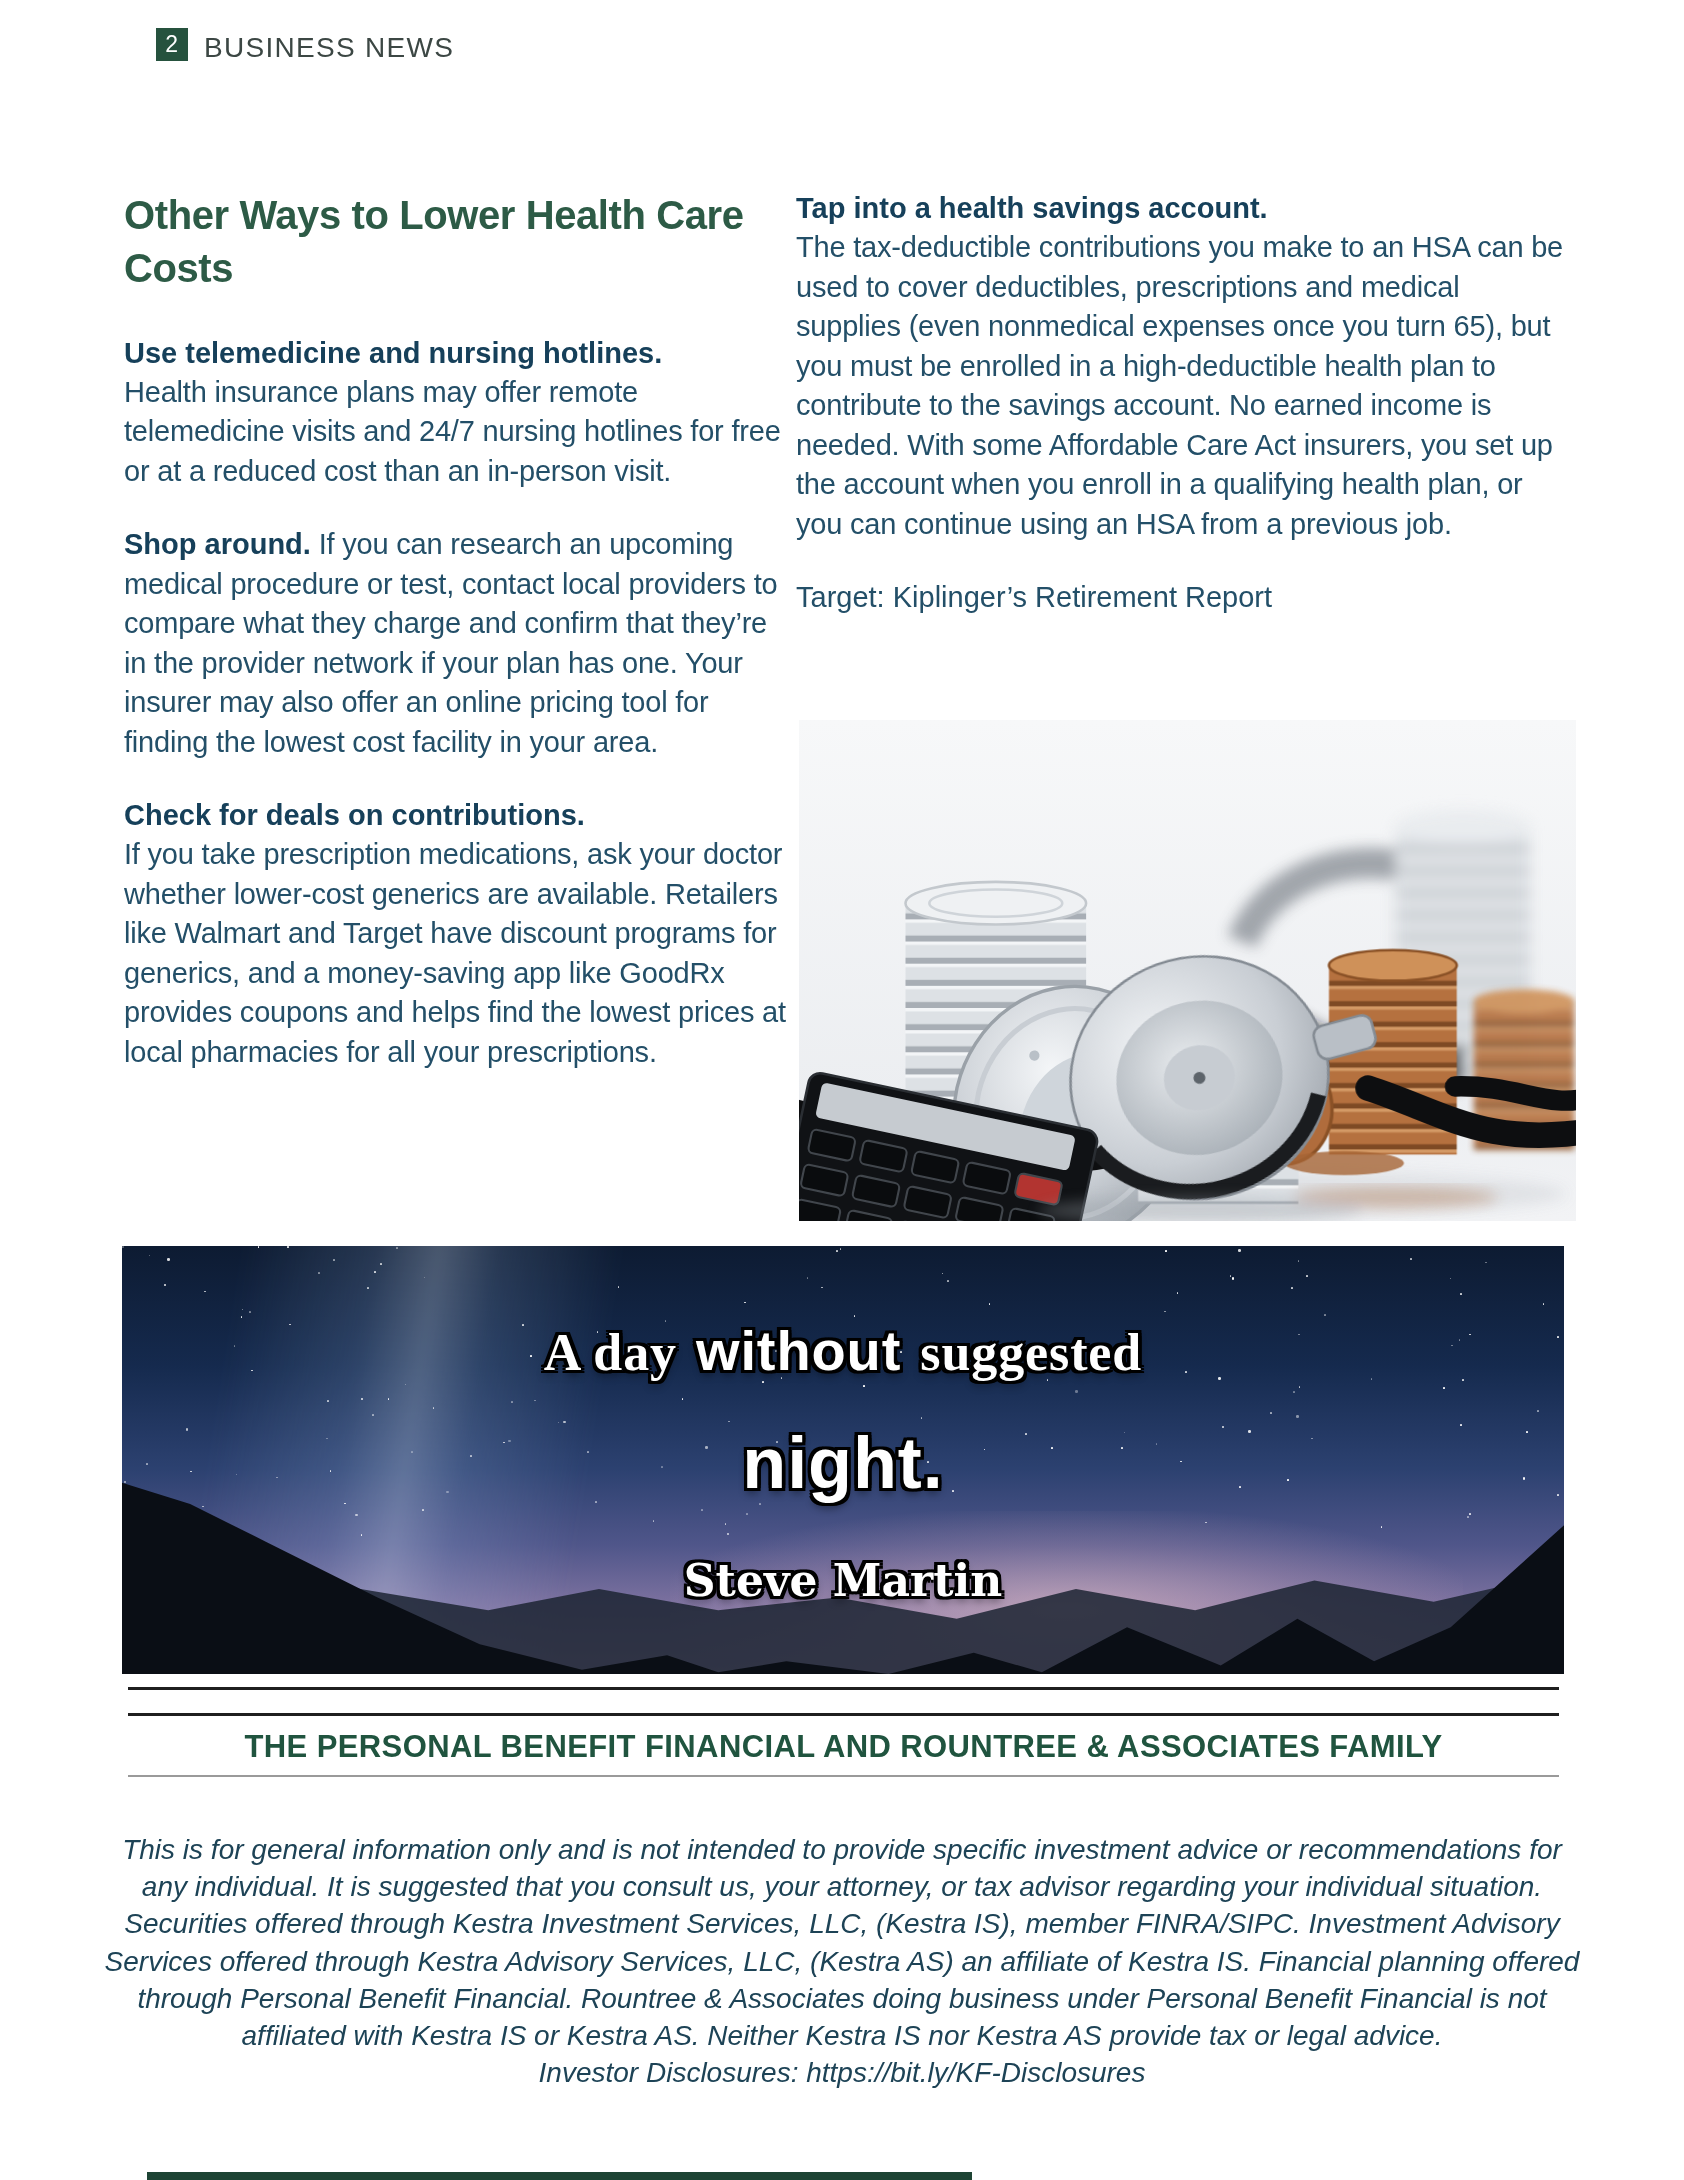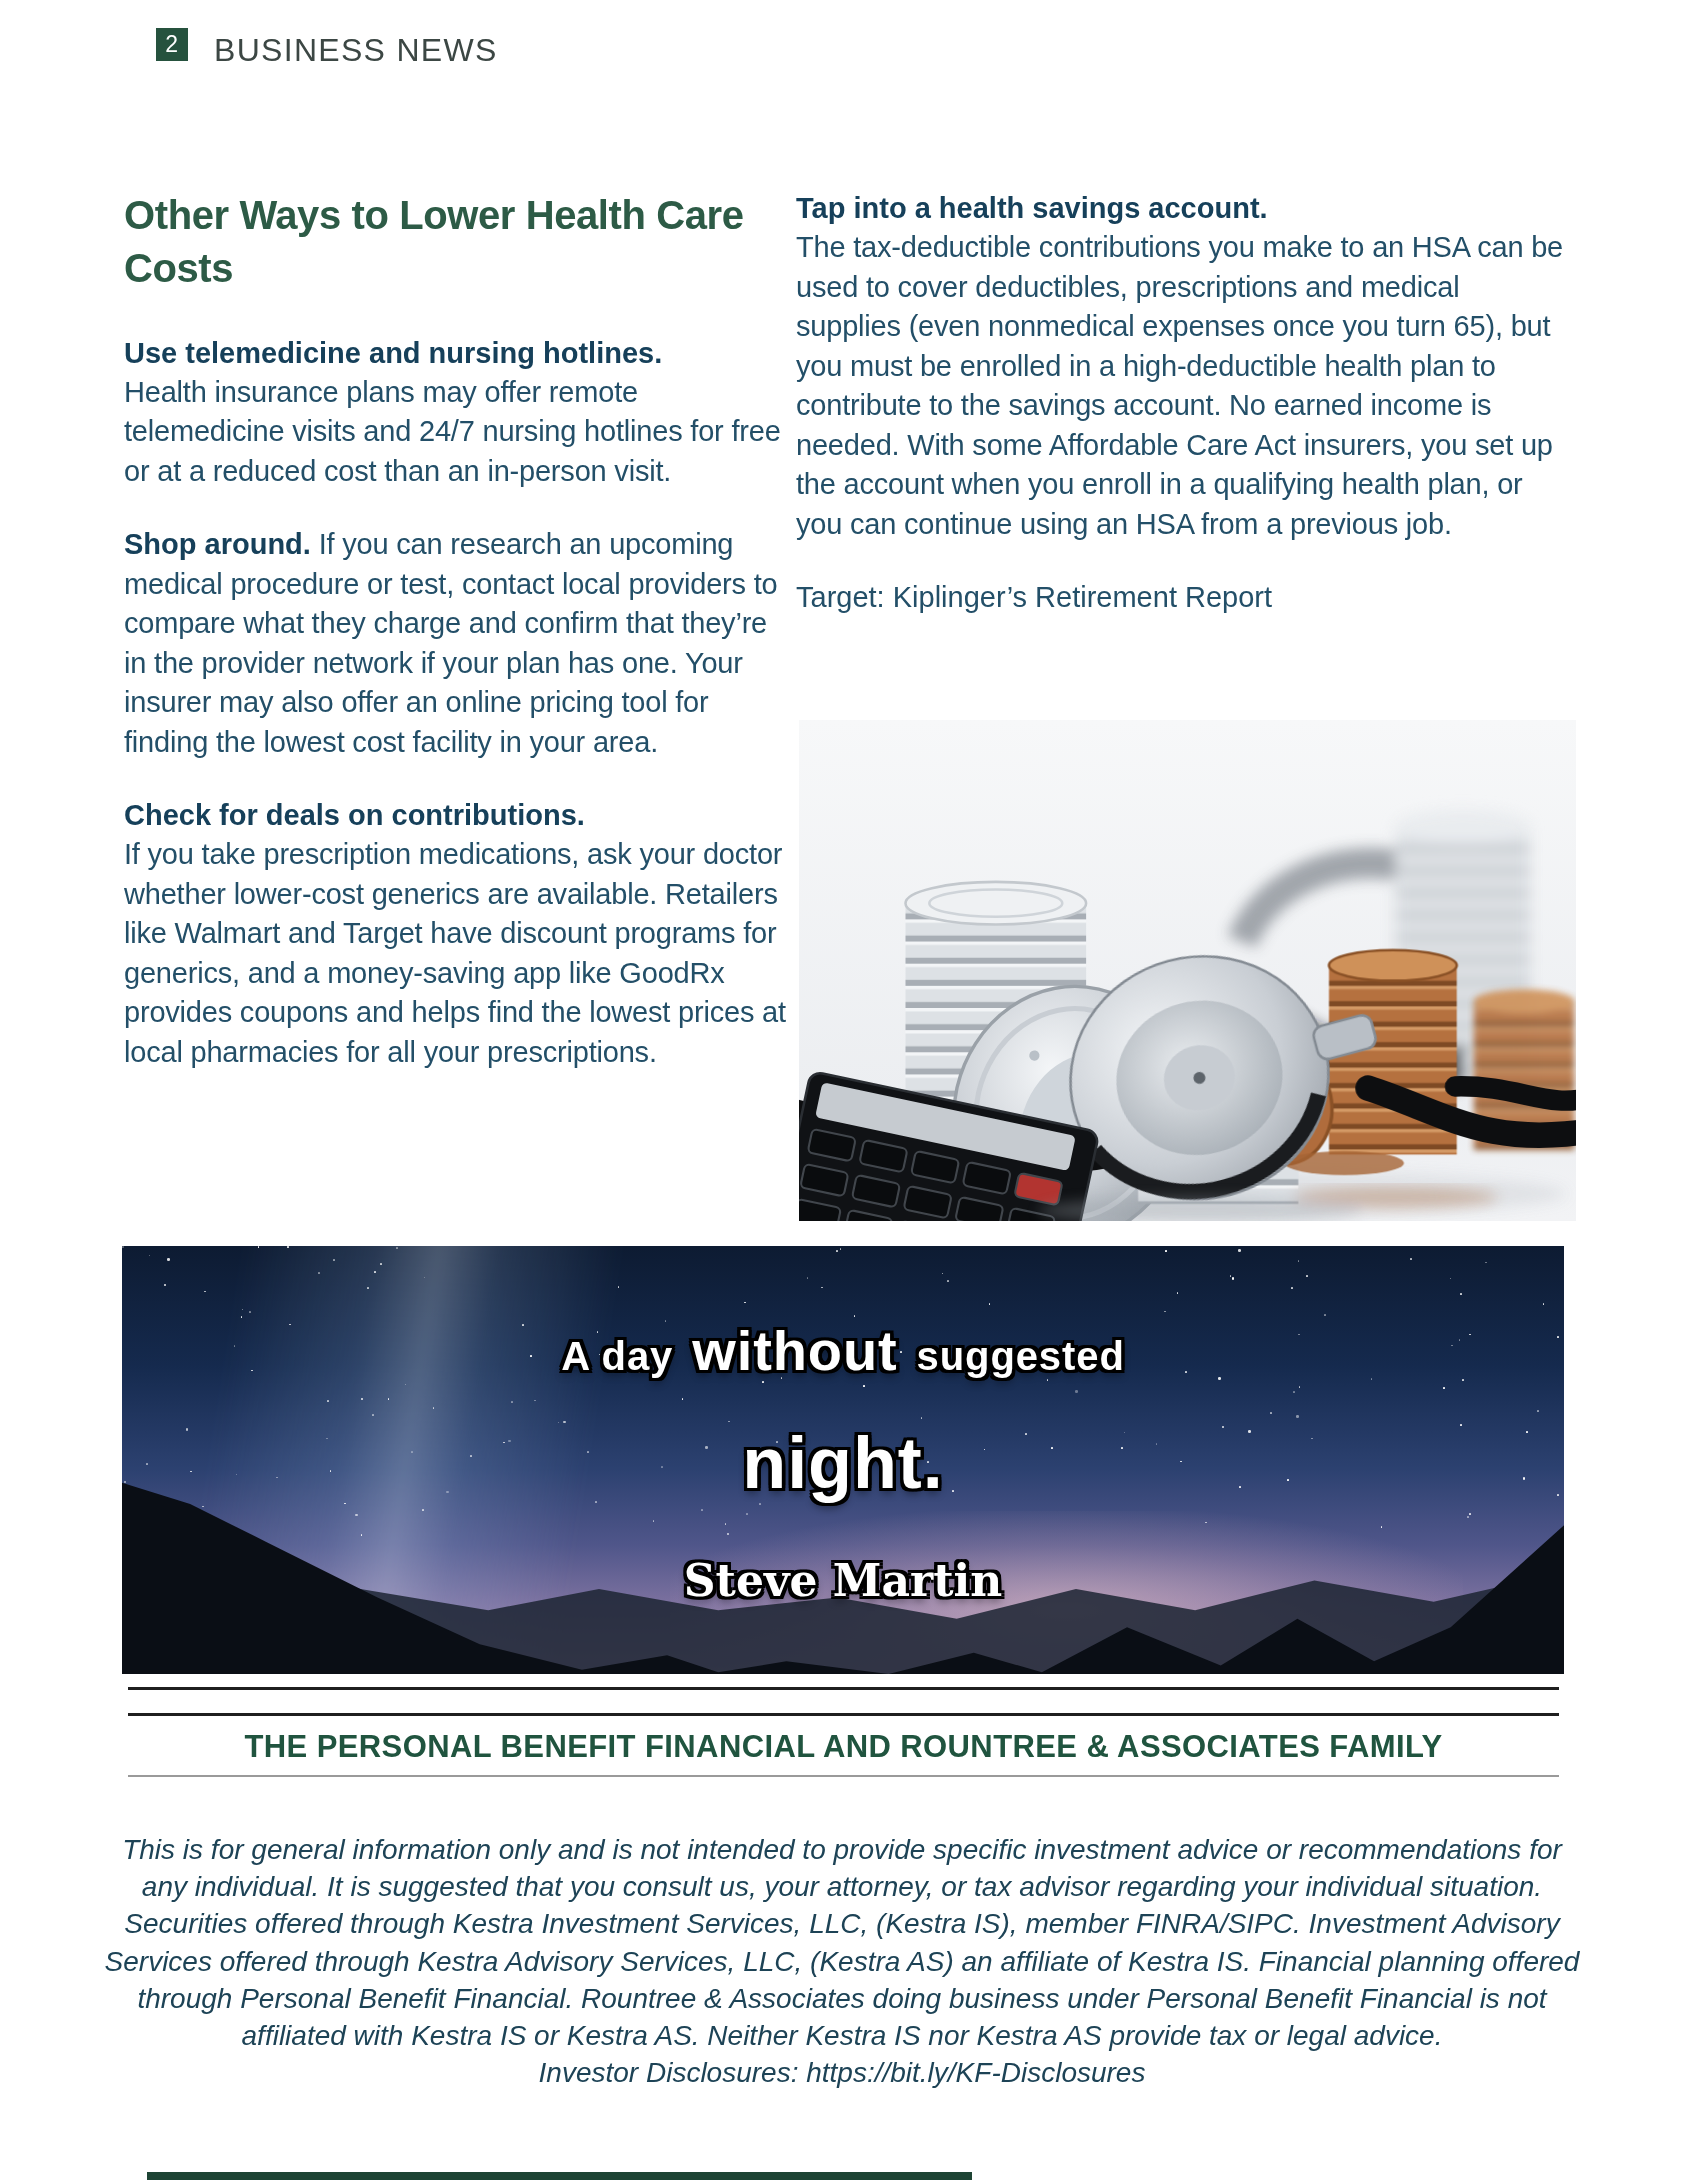--- a/index.html
+++ b/index.html
@@ -2,21 +2,21 @@
 <html style="font-size:13.6px"><head>
 <meta charset="utf-8">
 <style>
   html,body{margin:0;padding:0;background:#ffffff;}
   .page{position:relative;width:1685px;height:2181px;background:#ffffff;overflow:hidden;
         font-family:"Liberation Sans","DejaVu Sans",sans-serif;}
 
   
   .page-num{position:absolute;left:156px;top:28px;width:31.5px;height:33px;background:#26523e;
             color:#ffffff;font-size:23px;display:flex;align-items:center;justify-content:center;}
-  .section-title{position:absolute;left:204px;top:32px;font-size:32px;letter-spacing:1.3px;color:#3c4744;margin-left:10px;}
+  .section-title{position:absolute;left:204px;top:32px;font-size:28px;letter-spacing:1.3px;color:#3c4744;}
 
   
   .col-left{position:absolute;left:124px;top:189px;width:666px;}
   .col-right{position:absolute;left:796px;top:189px;width:773px;}
   h1{margin:0 0 39px 0;font-size:40px;line-height:1.32;color:#2d5b46;font-weight:bold;letter-spacing:-0.4px;}
   .body-p{margin:0 0 34px 0;font-size:29px;line-height:1.36;color:#234f68;letter-spacing:-0.2px;}
   .lead{font-weight:bold;color:#16405a;letter-spacing:0;}
   .lead.block{display:block;}
   .source-line{margin-top:37px;font-size:29px;color:#234f68;}
 
@@ -30,21 +30,21 @@
   .milkyway{position:absolute;left:6%;top:-12%;width:26%;height:130%;transform:rotate(9deg);
             background:linear-gradient(90deg,rgba(150,180,225,0) 0%,rgba(170,200,240,0.16) 35%,rgba(215,230,252,0.30) 52%,rgba(170,200,240,0.16) 68%,rgba(150,180,225,0) 100%);
             filter:blur(6px);}
   .glow{position:absolute;left:38%;top:62%;width:55%;height:45%;
         background:radial-gradient(ellipse at center,rgba(240,200,205,0.55) 0%,rgba(210,170,190,0.25) 45%,rgba(210,170,190,0) 75%);}
   .star{position:absolute;background:#ffffff;border-radius:50%;}
   .mountains{position:absolute;left:0;bottom:0;width:100%;height:221px;}
   .quote-wrap{position:absolute;left:0;top:0;width:100%;height:100%;display:flex;flex-direction:column;
               align-items:center;justify-content:flex-start;padding-top:72px;box-sizing:border-box;color:#ffffff;}
   .q-line{display:flex;align-items:baseline;gap:19px;font-weight:bold;}
-  .q-small{font-size:40px;letter-spacing:0.9px;}
+  .q-small{font-size:52px;letter-spacing:0.9px;font-family:Liberation Serif, serif;}
   .q-big{font-size:56px;letter-spacing:0.9px;}
   .q-big2{font-size:72px;letter-spacing:0.9px;}
   .q-line1{margin-bottom:39px;}
   .q-line2{margin-bottom:51px;}
   .q-attr{font-family:"DejaVu Serif","Liberation Serif",serif;font-weight:bold;font-size:44px;}
   .outline{text-shadow:-3.4px -3.4px 0 #000,3.4px -3.4px 0 #000,-3.4px 3.4px 0 #000,3.4px 3.4px 0 #000,-3.4px 0 0 #000,3.4px 0 0 #000,0 -3.4px 0 #000,0 3.4px 0 #000,0 5.1px 8.5px rgba(0,0,0,.45);}
 
   
   .rule{position:absolute;left:128px;width:1431px;height:3.4px;background:#1f1f1f;}
   .rule-1{top:1687px;} .rule-2{top:1713px;}

